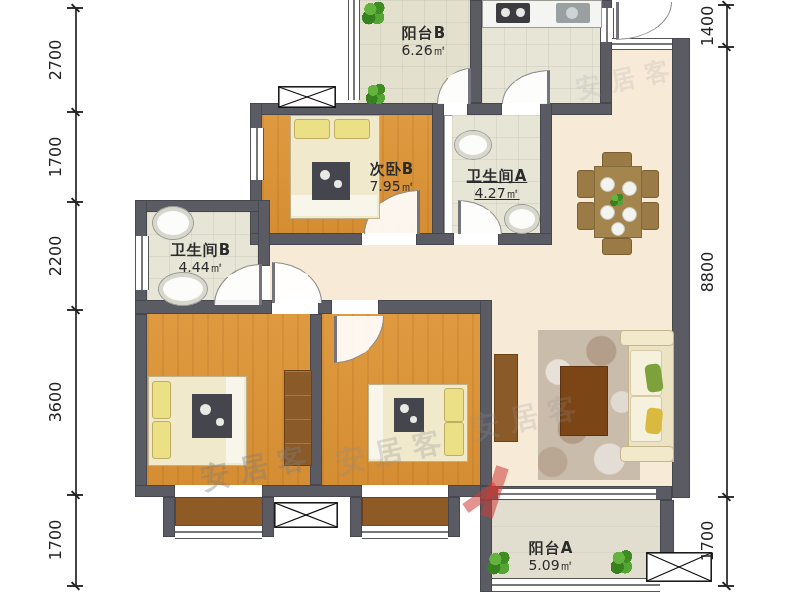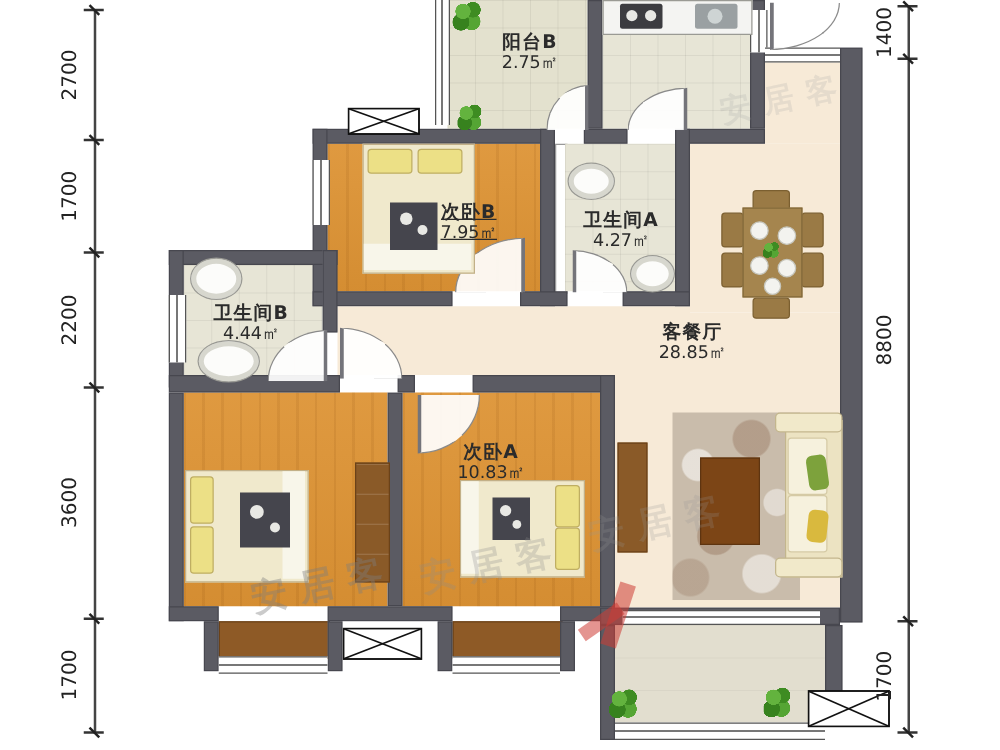--- a/index.html
+++ b/index.html
@@ -230,41 +230,37 @@
 
   <div class="wm-a" style="left:200px;top:448px;">安居客</div>
   <div class="wm-a" style="left:335px;top:432px;color:rgba(140,140,140,.28);">安居客</div>
   <div class="wm-a" style="left:470px;top:398px;color:rgba(150,150,150,.22);">安居客</div>
   <div class="wm-a" style="left:575px;top:62px;font-size:25px;color:rgba(160,160,160,.20);">安居客</div>
   <div class="redmark" style="left:488px;top:466px;width:13px;height:52px;transform:rotate(18deg);"></div>
   <div class="redmark" style="left:462px;top:492px;width:38px;height:11px;transform:rotate(-35deg);"></div>
 
   <div class="rlabel" style="left:379px;top:24px;">
     <span class="nm">阳台B</span>
-      <span class="ar">2.75㎡</span>
-  </div>
-  <div class="rlabel" style="left:330px;top:160px;text-decoration:underline;">
+      <span class="ar">6.26㎡</span>
+  </div>
+  <div class="rlabel" style="left:347px;top:160px;">
     <span class="nm">次卧B</span>
       <span class="ar">7.95㎡</span>
   </div>
-  <div class="rlabel" style="left:452px;top:167px;">
+  <div class="rlabel" style="left:452px;top:167px;text-decoration:underline;">
     <span class="nm">卫生间A</span>
       <span class="ar">4.27㎡</span>
   </div>
   <div class="rlabel" style="left:156px;top:241px;">
     <span class="nm">卫生间B</span>
       <span class="ar">4.44㎡</span>
   </div>
-  <div class="rlabel" style="left:509px;top:256px;">
-    <span class="nm">客餐厅</span>
-      <span class="ar">28.85㎡</span>
-  </div>
-  <div class="rlabel" style="left:348px;top:352px;">
-    <span class="nm">次卧A</span>
-      <span class="ar">10.83㎡</span>
+  <div class="rlabel" style="left:506px;top:539px;">
+    <span class="nm">阳台A</span>
+      <span class="ar">5.09㎡</span>
   </div>
 
   <div class="dimline" style="left:75px;top:8px;width:1.5px;height:578px;"></div>
   <div class="tick" style="left:67px;top:7px;width:16px;height:1.5px;"></div>
     <div class="slash" style="left:70px;top:7px;width:11px;height:2px;"></div>
   <div class="tick" style="left:67px;top:111px;width:16px;height:1.5px;"></div>
     <div class="slash" style="left:70px;top:111px;width:11px;height:2px;"></div>
   <div class="tick" style="left:67px;top:201px;width:16px;height:1.5px;"></div>
     <div class="slash" style="left:70px;top:201px;width:11px;height:2px;"></div>
   <div class="tick" style="left:67px;top:309px;width:16px;height:1.5px;"></div>

